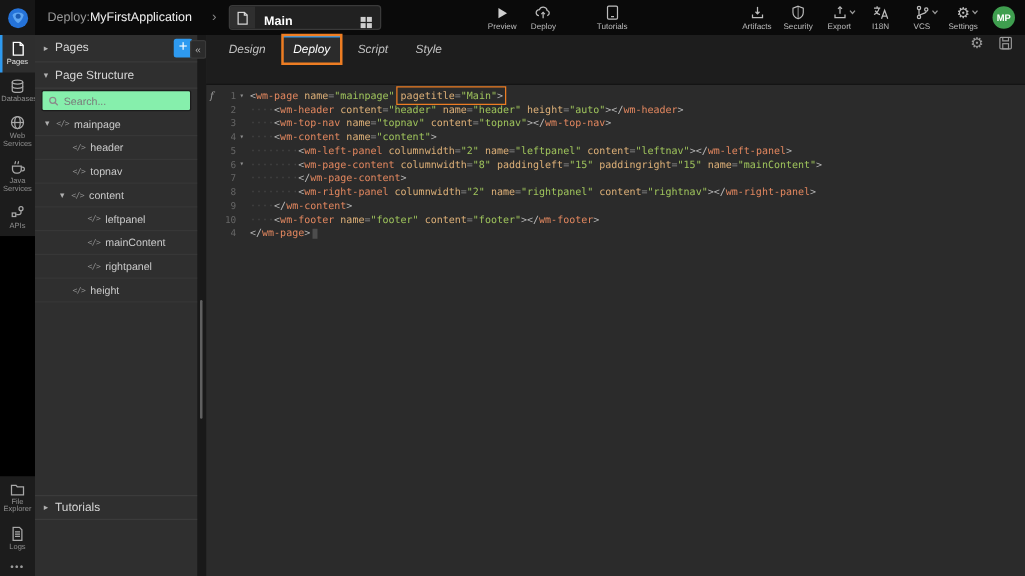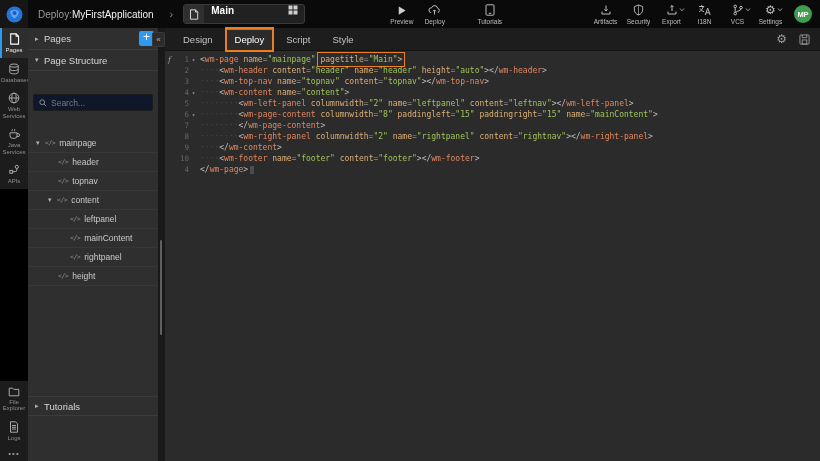--- a/index.html
+++ b/index.html
@@ -9,21 +9,21 @@
 
   
   .topbar{ position:absolute; left:0; top:0; right:0; height:28px; background:#0a0a0a;
            display:flex; align-items:center; }
   .logo{ width:28px; height:28px; background:#161616; display:flex; align-items:center; justify-content:center; }
   .proj{ margin-left:10px; font-size:10px; white-space:nowrap; }
   .proj .plabel{ color:#9a9a9a; }
   .proj .pname{ color:#f2f2f2; font-weight:normal; }
   .crumb-chev{ margin-left:16px; color:#8a8a8a; font-size:11px; }
   .selector{ margin-left:10px; width:122px; height:20px; background:#212121; border:1px solid #3a3a3a;
-             border-radius:3px; display:flex; align-items:flex-start; overflow:hidden; }
+             border-radius:3px; display:flex; align-items:flex-end; overflow:hidden; }
   .sel-ic{ width:20px; height:18px; background:#2f2f2f; display:flex; align-items:center; justify-content:center; }
   .sel-label{ margin-left:7px; font-size:10px; font-weight:bold; color:#fff; flex:1; }
   .tb-group{ display:flex; align-items:center; }
   .acts-left{ margin-left:80px; }
   .tb-item{ width:33px; display:flex; flex-direction:column; align-items:center; gap:1px; color:#b5b5b5; cursor:default; }
   .tb-item .lab{ font-size:6.5px; color:#bdbdbd; white-space:nowrap; }
   .ico-row{ position:relative; height:13px; display:flex; align-items:center; }
   .mini-chev{ position:absolute; right:-7px; top:4px; }
   .tuto{ margin-left:22px; }
   .acts-right{ margin-left:auto; }
@@ -43,42 +43,42 @@
            font-size:8px; letter-spacing:1px; background:#1c1c1c; }
 
   
   .panel{ position:absolute; left:28px; top:28px; bottom:0; width:130px; background:#2f2f2f; }
   .p-head{ height:22px; display:flex; align-items:center; padding:0 4px 0 7px; border-bottom:1px solid #3b3b3b; }
   .caret{ font-size:7px; color:#b0b0b0; width:9px; display:inline-block; }
   .p-title{ font-size:9.5px; color:#d6d6d6; }
   .add-btn{ margin-left:auto; width:15px; height:15px; background:#2e9af0; border-radius:2px; color:#fff;
             font-size:12px; line-height:13px; text-align:center; }
   .p-sub{ height:21px; display:flex; align-items:center; padding:0 7px; border-bottom:1px solid #3b3b3b; }
-  .search{ margin:23px 5px; height:17px; background:#0f172a; border:1px solid #1c1c1c; border-radius:2px;
+  .search{ margin:1px 5px; height:17px; background:#86efac; border:1px solid #1c1c1c; border-radius:2px;
            display:flex; align-items:center; padding:0 5px; gap:4px; }
   .search .ph{ font-size:8.5px; color:#7a7a7a; }
   .tree-row{ height:19px; display:flex; align-items:center; border-bottom:1px solid #373737;
              font-size:8.5px; color:#cacaca; }
   .tree-row .code-ic{ font-family:"DejaVu Sans Mono", monospace; font-size:6.5px; color:#8f8f8f;
                       margin-right:4px; letter-spacing:-0.5px; }
   .vars{ position:absolute; top:368px; left:0; right:0; height:20px; display:flex; align-items:center;
          padding:0 7px; border-top:1px solid #3b3b3b; border-bottom:1px solid #3b3b3b; }
 
   
   .divider{ position:absolute; left:158px; top:28px; bottom:0; width:7px; background:#191919; }
   .collapse-btn{ position:absolute; left:-6px; top:4px; width:13px; height:15px; background:#2b2b2b;
                  border:1px solid #3a3a3a; border-radius:2px; color:#b5b5b5; font-size:8px;
                  display:flex; align-items:center; justify-content:center; }
   .rs-handle{ position:absolute; left:2px; top:212px; width:2px; height:95px; background:#9a9a9a;
               opacity:.55; border-radius:2px; }
 
   
   .editor{ position:absolute; left:165px; top:28px; right:0; bottom:0; background:#2b2b2b; }
-  .tabbar{ height:23px; background:#1d1d1d; display:flex; align-items:center; padding-left:9px;
-           border-bottom:1px solid #141414; }
+  .tabbar{ height:40px; background:#1d1d1d; display:flex; align-items:flex-start; padding-left:9px;
+           border-bottom:1px solid #141414;font-style:italic; }
   .tab{ padding:0 9px; margin-right:4px; font-size:9.5px; color:#c2c2c2; line-height:23px; }
   .tab.active{ background:#2b2b2b; color:#fff; box-shadow:inset 0 2px 0 var(--accent); }
   .tab.annotated{ outline:2px solid var(--ann); outline-offset:-1px; z-index:2; }
   .tab-tools{ margin-left:auto; display:flex; align-items:center; gap:12px; padding-right:10px; }
   .gear-glyph{ font-family:"DejaVu Sans", sans-serif; font-size:12px; color:#9a9a9a; line-height:1; }
 
   .code-area{ padding-top:3px; font-family:"DejaVu Sans Mono", monospace; font-size:8px; }
   .code-line{ height:11px; display:flex; align-items:center; }
   .g1{ width:9px; text-align:center; color:#999; font-family:"DejaVu Serif", serif; font-style:italic; font-size:8px; }
   .g2{ width:15px; text-align:right; color:#666; font-size:7.5px; }

